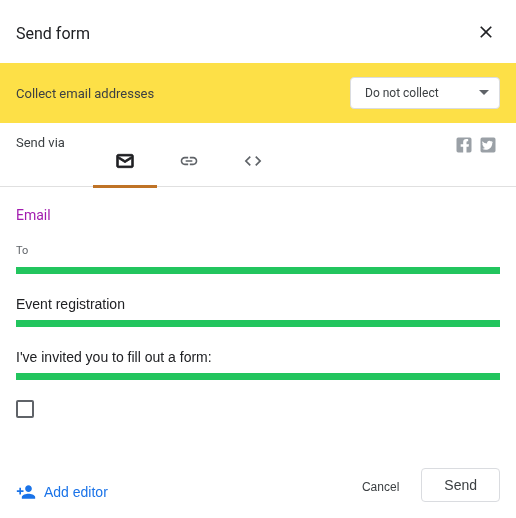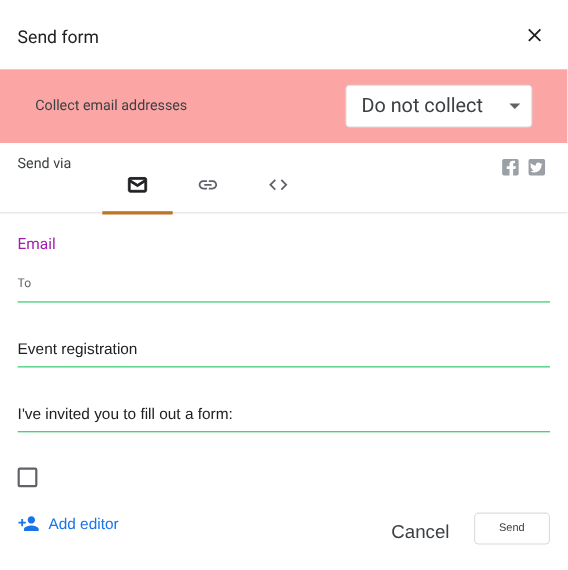--- a/index.html
+++ b/index.html
@@ -14,29 +14,29 @@
   .dialog { width: 100%; height: 100%; display: flex; flex-direction: column; }
   .header {
     display: flex; align-items: center; justify-content: space-between;
     padding: 18px 16px 14px 16px;
   }
   .header h1 { font-size: 16px; font-weight: 400; color: #202124; }
   .close-btn { background: none; border: none; cursor: pointer; padding: 4px; }
   .close-btn svg { width: 20px; height: 20px; fill: #202124; }
 
   .collect-bar {
-    background: #fca5a5;
+    background: #fde047;
     display: flex; align-items: center; justify-content: space-between;
-    padding: 14px 32px;
+    padding: 14px 16px;
   }
   .collect-bar .label { font-size: 13px; color: #3c4043; }
   .dropdown {
     background: #fff; border: 1px solid #dadce0; border-radius: 4px;
     padding: 8px 10px 8px 14px; display: flex; align-items: center; gap: 24px;
-    font-size: 18px; color: #3c4043; cursor: pointer; min-width: 150px;
+    font-size: 12px; color: #3c4043; cursor: pointer; min-width: 150px;
     justify-content: space-between;
     text-align: center;
   }
   .dropdown svg { width: 10px; height: 10px; fill: #5f6368; }
 
   .sendvia-row {
     display: flex; align-items: flex-start; padding: 0 16px;
     border-bottom: 1px solid #e0e0e0; height: 52px;
     margin-top: 12px;
   }
@@ -52,52 +52,52 @@
     content: ""; position: absolute; bottom: -1px; left: 0; right: 0;
     height: 3px; background: #bf7326;
   }
   .spacer { flex: 1; }
   .social-btn { background: none; border: none; cursor: pointer; padding: 0 2px; }
   .social-btn svg { width: 20px; height: 20px; fill: #9aa0a6; }
 
   .body { padding: 20px 16px 0 16px; flex: 1; }
   .section-title { font-size: 14px; color: #a21caf; margin-bottom: 21px; font-weight: 400;}
 
-  .field { margin-bottom: 32px; border-bottom: 1px solid #22c55e; padding-bottom: 6px; }
+  .field { margin-bottom: 20px; border-bottom: 7px solid #22c55e; padding-bottom: 6px; }
   .field-label { font-size: 11px; color: #5f6368; display: block; margin-bottom: 4px; }
   .field-input {
     border: none; outline: none; width: 100%; font-size: 14px; color: #202124;
     background: transparent; padding: 2px 0;
   }
   .field-input::placeholder { color: #9aa0a6; }
 
   .checkbox-row { display: flex; align-items: center; gap: 12px; margin-top: 16px; }
   .checkbox {
     width: 18px; height: 18px; border: 2px solid #5f6368; border-radius: 2px;
     cursor: pointer; background: #fff;
   }
   .checkbox-label { font-size: 13px; color: #3c4043; }
 
   .footer {
-    display: flex; align-items: flex-start; padding: 14px 16px 16px 16px;
+    display: flex; align-items: flex-end; padding: 14px 16px 16px 16px;
     gap: 8px;
   }
   .add-editor {
     background: none; border: none; display: flex; align-items: center; gap: 8px;
     color: #1a73e8; font-size: 14px; cursor: pointer; font-weight: 500;
   }
   .add-editor svg { width: 20px; height: 20px; fill: #1a73e8; }
   .footer .spacer { flex: 1; }
   .btn-text {
-    background: none; border: none; color: #3c4043; font-size: 17px;
+    background: none; border: none; color: #3c4043; font-size: 12px;
     padding: 8px 14px; cursor: pointer; font-weight: 500;
   }
   .btn-primary {
     background: #fff; border: 1px solid #dadce0; color: #3c4043;
-    font-size: 10px; padding: 8px 22px; border-radius: 4px; cursor: pointer;
+    font-size: 14px; padding: 8px 22px; border-radius: 4px; cursor: pointer;
     font-weight: 500;
   }
 </style>
 </head>
 <body>
 
 <div class="dialog">
 
   <div class="header">
     <h1>Send form</h1>

